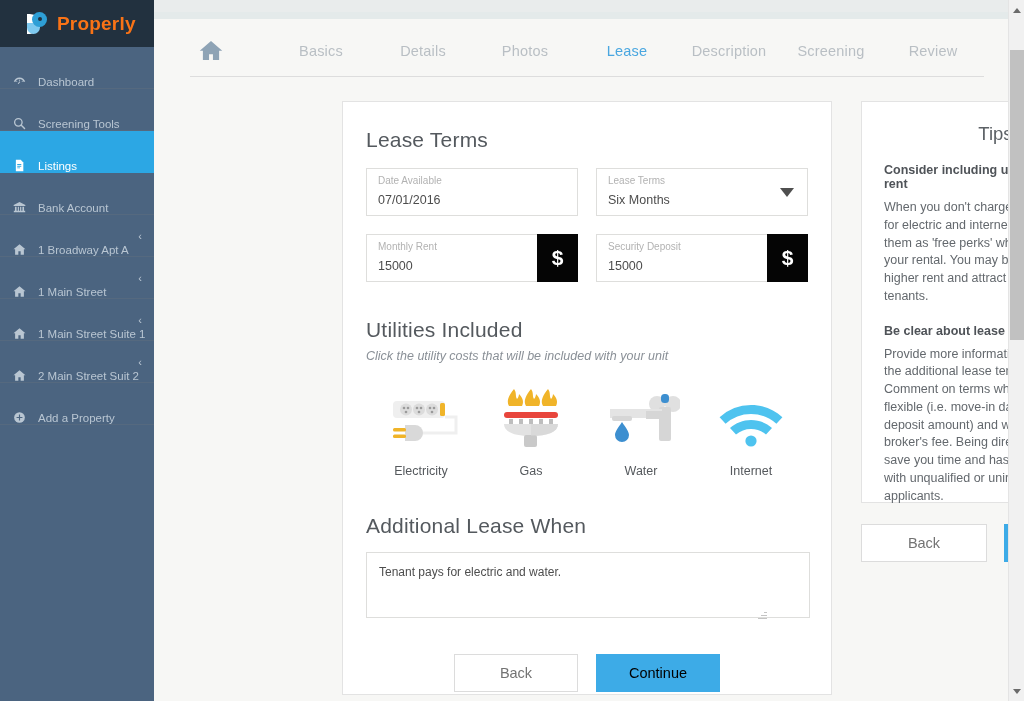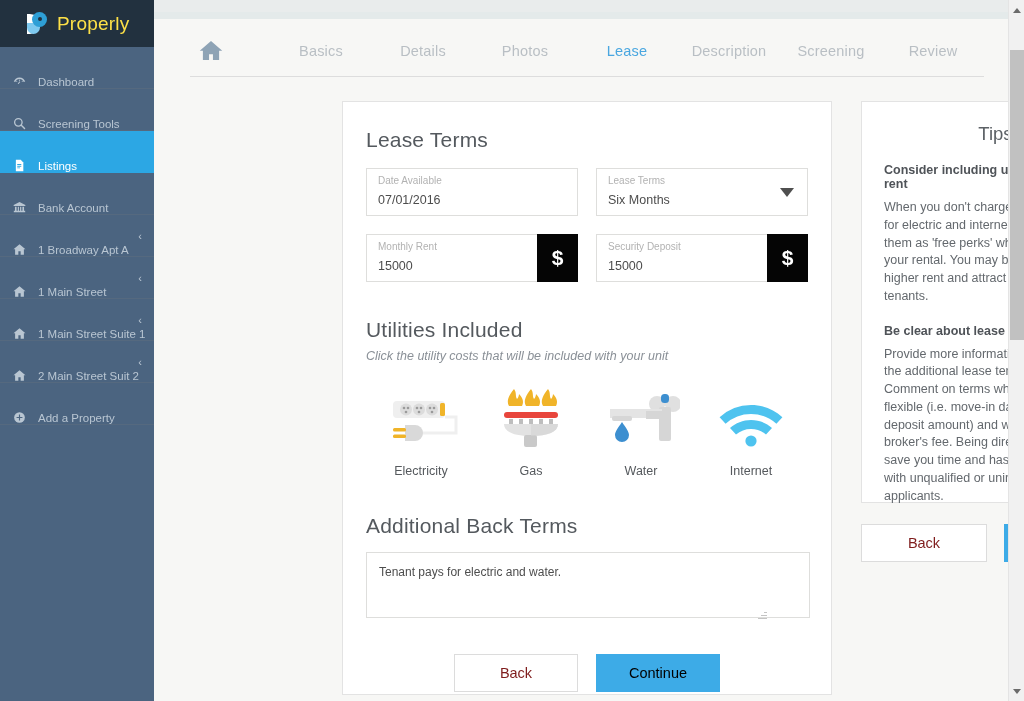--- a/index.html
+++ b/index.html
@@ -32,21 +32,21 @@
   }
   .logo-mark .lm-p {
     position: absolute; left: 10px; top: 1px; width: 15px; height: 15px;
     background: #2e9fd6; border-radius: 8px;
   }
   .logo-mark .lm-dot {
     position: absolute; left: 16px; top: 6px; width: 4px; height: 4px;
     background: #22313f; border-radius: 50%;
   }
   #brand-text {
-    color: #fde047; font-size: 19px; letter-spacing: .2px; font-weight: 400;
+    color: #f97316; font-size: 19px; letter-spacing: .2px; font-weight: 700;
   }
   .nav-item {
     height: 42px; display: flex; align-items: flex-end;
     padding-left: 12px; gap: 11px;
     border-bottom: 1px solid #55697f;
     color: #b9c6d2; font-size: 11.5px;
     position: relative;
   }
   .nav-item.active { background: #2ca7e4; color: #ffffff; border-bottom-color: #2ca7e4; }
   .nav-ico { width: 15px; display: flex; justify-content: center; align-items: center; flex: none; }
@@ -143,21 +143,21 @@
   }
   #ta-grip i {
     position: absolute; right: 0; display: block; height: 1px; background: #c4c4c4;
   }
 
   .btn {
     height: 38px; display: inline-flex; align-items: center; justify-content: center;
     font-size: 14.5px; cursor: pointer; user-select: none;
   }
   .btn-back {
-    width: 124px; background: #fff; border: 1px solid #dcdcdc; color: #7f1d1d;
+    width: 124px; background: #fff; border: 1px solid #dcdcdc; color: #737373;
   }
   .btn-continue {
     width: 124px; background: #3dabe7; color: #000000; border: 1px solid #3dabe7;
   }
 
   
   #tips-card {
     position: absolute; left: 707px; top: 89px;
     width: 269px; height: 402px;
     background: #fff; border: 1px solid #e3e3e3;
@@ -434,21 +434,21 @@
                 <path d="M36 14c12 0 23 4.6 31.4 12.2l-6 6.6A38 38 0 0036 23a38 38 0 00-25.4 9.8l-6-6.6A46.6 46.6 0 0136 14z" fill="#4ec3ef"></path>
                 <path d="M36 29c8 0 15.4 3 21 8l-6 6.6A22.8 22.8 0 0036 38a22.8 22.8 0 00-15 5.6l-6-6.6c5.6-5 13-8 21-8z" fill="#4ec3ef"></path>
                 <circle cx="36" cy="50" r="5.6" fill="#4ec3ef"></circle>
               </svg>
             </div>
             <div class="util-label">Internet</div>
           </div>
         </div>
 
         <div style="margin-top:36px;">
-          <div class="sect-title">Additional Back Terms</div>
+          <div class="sect-title">Additional Lease When</div>
           <div id="ta-wrap">
             <textarea id="lease-text" placeholder="" style="">Tenant pays for electric and water.</textarea>
             <span id="ta-grip">
               <i style="bottom:0;width:9px"></i>
                 <i style="bottom:3px;width:6px"></i>
                 <i style="bottom:6px;width:3px"></i>
             </span>
           </div>
         </div>
 

